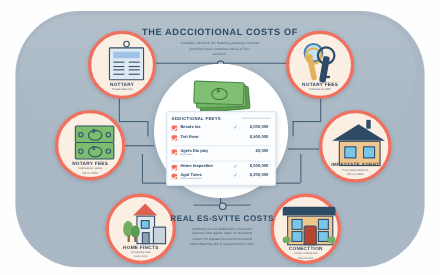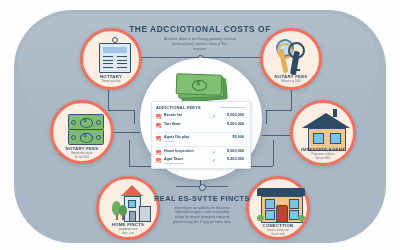--- a/index.html
+++ b/index.html
@@ -298,21 +298,21 @@
     <div class="orb-label" style="top:44px;">CONECTTION</div>
     <div class="orb-sub" style="top:50px;">
       <div>hoose-costing sod</div>
       <div>tha  ors tonk</div>
     </div>
   </div>
 
   <div class="frule"></div>
   <div class="node frule-node"></div>
   <div class="footer">
-    <div class="ftitle">REAL ES-SVTTE FINCTS</div>
+    <div class="ftitle">REAL ES-SVTTE COSTS</div>
     <div class="ftext">
       <div>Inrtishing ou ton additonal te tha tontor</div>
       <div>tolerson-tirst agess caste on ferneting</div>
       <div>coloan for tosoast ploosiond oroosend</div>
       <div>parmchaucing ahe b iang pal homo  clots.</div>
     </div>
   </div>
 
 </div>
 

